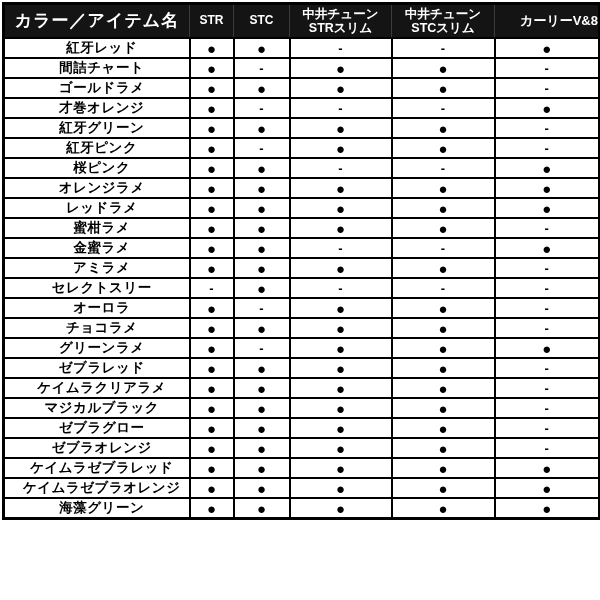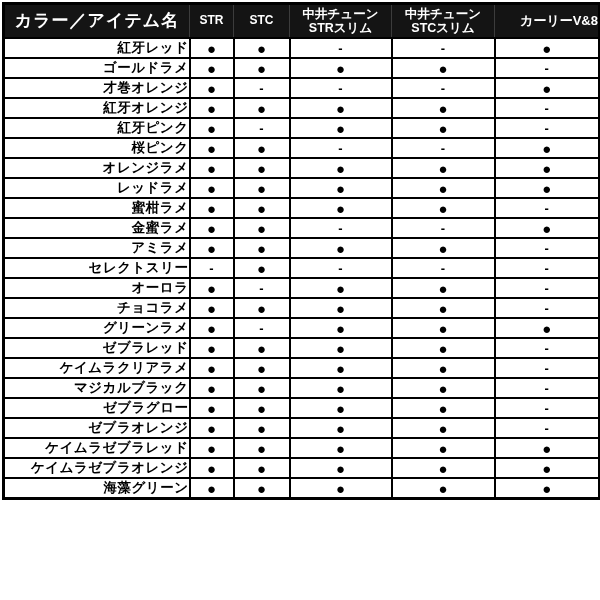--- a/index.html
+++ b/index.html
@@ -45,21 +45,21 @@
     height: 16.2px;
     padding: 0;
     background: #ffffff;
     color: #000000;
     vertical-align: middle;
     overflow: hidden;
   }
   tbody td.name {
     font-size: 13.5px;
     font-weight: bold;
-    text-align: right;
+    text-align: center;
     padding-left: 10px;
     letter-spacing: 0.5px;
     white-space: nowrap;
   }
   tbody td.mark { text-align: center; }
   tbody td.dot  { font-size: 15px; line-height: 1; }
   tbody td.dash { font-size: 13px; font-weight: bold; line-height: 1; }
 </style>
 </head>
 <body>
@@ -89,37 +89,45 @@
     <tbody id="body-rows">
         <tr>
           <td class="name">紅牙レッド</td>
           <td class="mark dot">●</td>
           <td class="mark dot">●</td>
           <td class="mark dash">-</td>
           <td class="mark dash">-</td>
           <td class="mark dot">●</td>
         </tr>
         <tr>
+          <td class="name">間詰チャート</td>
+          <td class="mark dot">●</td>
+          <td class="mark dash">-</td>
+          <td class="mark dot">●</td>
+          <td class="mark dot">●</td>
+          <td class="mark dash">-</td>
+        </tr>
+        <tr>
           <td class="name">ゴールドラメ</td>
           <td class="mark dot">●</td>
           <td class="mark dot">●</td>
           <td class="mark dot">●</td>
           <td class="mark dot">●</td>
           <td class="mark dash">-</td>
         </tr>
         <tr>
           <td class="name">才巻オレンジ</td>
           <td class="mark dot">●</td>
           <td class="mark dash">-</td>
           <td class="mark dash">-</td>
           <td class="mark dash">-</td>
           <td class="mark dot">●</td>
         </tr>
         <tr>
-          <td class="name">紅牙オレンジ</td>
+          <td class="name">紅牙グリーン</td>
           <td class="mark dot">●</td>
           <td class="mark dot">●</td>
           <td class="mark dot">●</td>
           <td class="mark dot">●</td>
           <td class="mark dash">-</td>
         </tr>
         <tr>
           <td class="name">紅牙ピンク</td>
           <td class="mark dot">●</td>
           <td class="mark dash">-</td>

